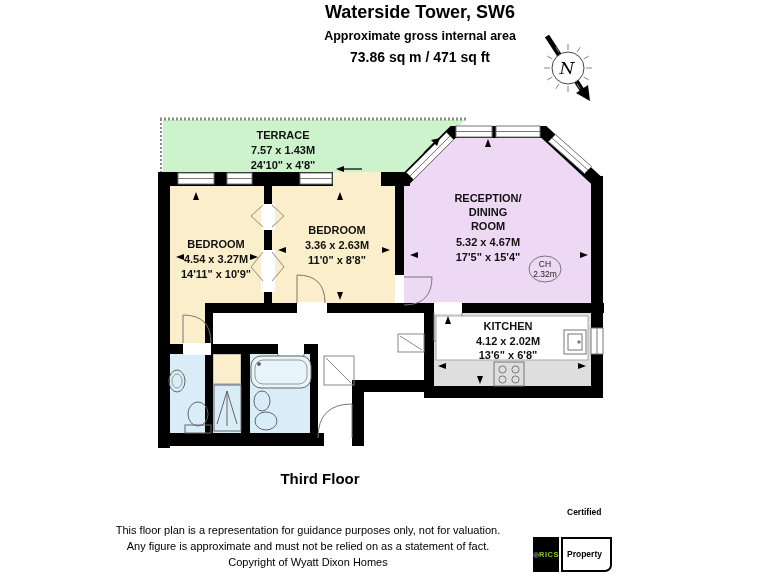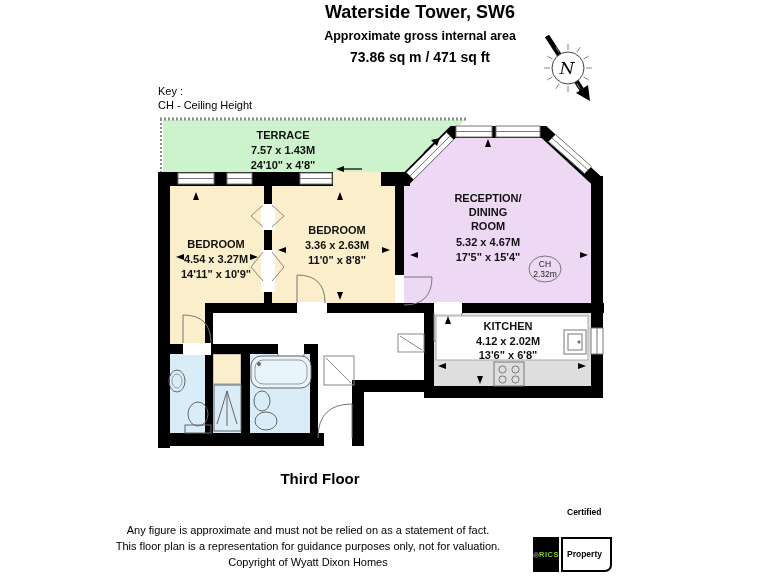--- a/index.html
+++ b/index.html
@@ -27,24 +27,20 @@
 </style>
 </head>
 <body>
 
 <div class="page">
 
   <div class="abs hdr" id="title">Waterside Tower, SW6</div>
   <div class="abs hdr" id="subtitle">Approximate gross internal area</div>
   <div class="abs hdr" id="area">73.86 sq m /  471 sq ft</div>
 
-  <div class="abs key">
-    <div>Key :</div>
-    <div>CH - Ceiling Height</div>
-  </div>
 
   <svg class="abs" style="left:0;top:0" width="768" height="576" viewBox="0 0 768 576">
 
     <g>
       <polygon points="163,120 465,120 405,180 163,180" fill="#cdf3cc"></polygon>
       <polygon points="168,180 264,180 264,303 213,303 213,344 168,344" fill="#faefca"></polygon>
       <rect x="272" y="180" width="123" height="123" fill="#faefca"></rect>
       <polygon points="404,180 453,132 544,132 597,181 597,303 404,303" fill="#edd9f4"></polygon>
       <rect x="434" y="313" width="157" height="73" fill="#dedede"></rect>
       <rect x="170" y="354" width="71" height="79" fill="#d9edf8"></rect>
@@ -238,22 +234,22 @@
         <line x1="583.6" y1="59" x2="588.8" y2="56"></line>
       </g>
       <text class="ntxt" x="567" y="74">N</text>
       <polygon points="590,101 576,93 588,85" fill="#000"></polygon>
     </g>
   </svg>
 
   <div class="abs" id="floorlabel">Third Floor</div>
 
   <div class="abs footer">
+    <div>This floor plan is a representation for guidance purposes only, not for valuation.</div>
     <div>Any figure is approximate and must not be relied on as a statement of fact.</div>
-    <div>This floor plan is a representation for guidance purposes only, not for valuation.</div>
     <div>Copyright of Wyatt Dixon Homes</div>
   </div>
 
   <div class="abs badge">
     <div class="rics">
       <svg width="14" height="14" viewBox="0 0 14 14">
         <circle cx="7" cy="7" r="5.5" fill="none" stroke="#fff" stroke-width="1"></circle>
         <path d="M4.5,9 Q5,5.5 7,5 Q9,4.5 9.5,6.5 Q9,8.5 7,8 Q5.8,7.6 6,9.2" fill="none" stroke="#fff" stroke-width="1"></path>
       </svg>
       <div class="word">RICS</div>

